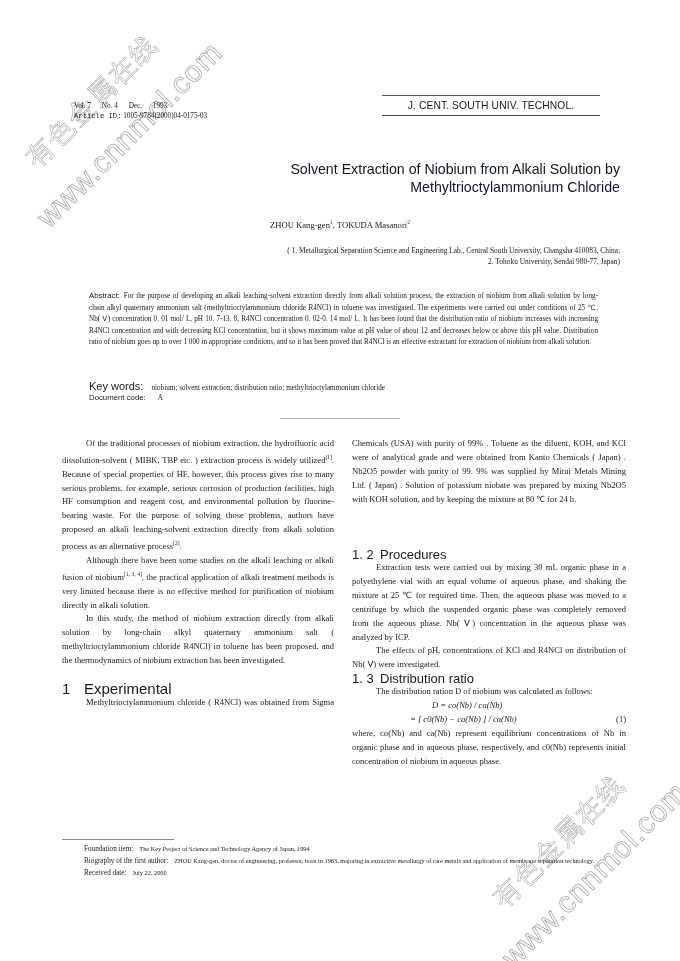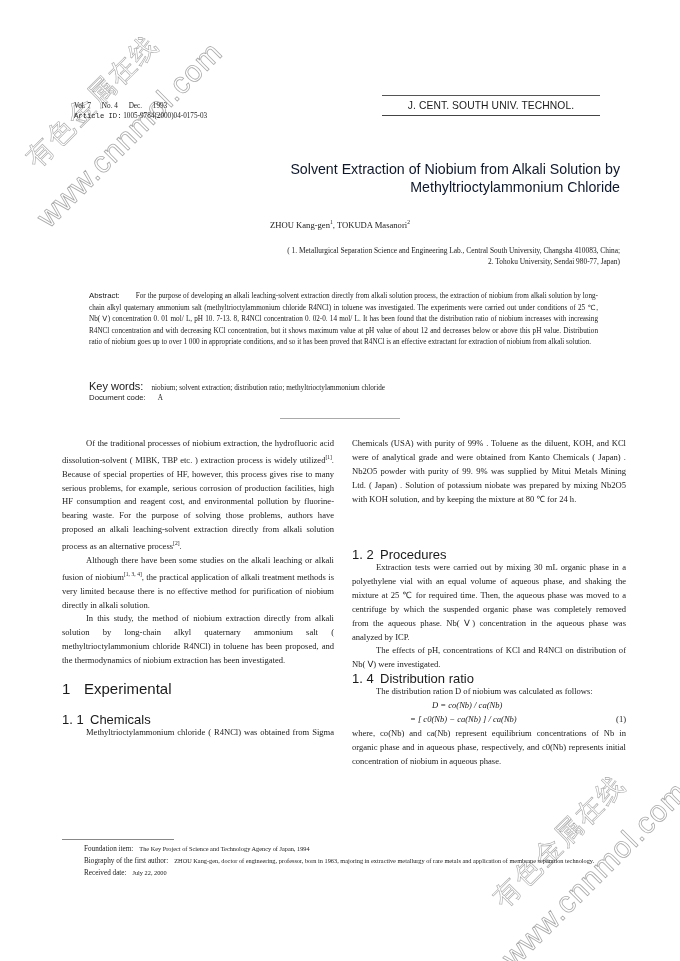--- a/index.html
+++ b/index.html
@@ -19,21 +19,21 @@
   .title { position: absolute; left: 60px; width: 560px; top: 160px; text-align: right;
            font-family: "Liberation Sans", sans-serif; font-size: 14.2px; line-height: 18px; color: #0f172a; }
   .authors { position: absolute; left: 60px; width: 560px; top: 219px; text-align: center;
              font-family: "Liberation Serif", serif; font-size: 8.6px; }
   .authors sup { font-size: 5.5px; }
   .affil { position: absolute; left: 60px; width: 560px; top: 245px; text-align: right;
            font-family: "Liberation Serif", serif; font-size: 7.4px; line-height: 11px; }
 
   .abstract { position: absolute; left: 89px; width: 509px; top: 290px; font-family: "Liberation Serif", serif;
               font-size: 7.2px; line-height: 11.5px; text-align: justify; }
-  .abstract .lbl { font-family: "Liberation Sans", sans-serif; font-size: 7.8px; margin-right: 16px; }
+  .abstract .lbl { font-family: "Liberation Sans", sans-serif; font-size: 7.8px; margin-right: 4px; }
   .kw-row { position: absolute; left: 89px; top: 381px; font-size: 7.2px; line-height: 11.5px; }
   .kw-row .lbl { font-family: "Liberation Sans", sans-serif; font-size: 11px; margin-right: 8px; }
   .kw-row .val { font-family: "Liberation Serif", serif; }
   .dc-row { position: absolute; left: 89px; top: 393px; font-size: 7.2px; }
   .dc-row .lbl { font-family: "Liberation Sans", sans-serif; font-size: 7.8px; margin-right: 12px; }
   .dc-row .val { font-family: "Liberation Serif", serif; }
 
   .divider { position: absolute; left: 280px; top: 418px; width: 120px; border-top: 1px solid #aaa; }
 
   .col { position: absolute; top: 437px; width: 272px; font-family: "Liberation Serif", serif;
@@ -113,32 +113,31 @@
   <span class="lbl">Document code:</span><span class="val">A</span>
 </div>
 
 <div class="divider"></div>
 
 <div class="col left">
   <p><span>Of the traditional processes of niobium extraction,  the hydrofluoric acid dissolution-solvent  ( MIBK,  TBP etc. )  extraction process is widely utilized</span><sup>[1]</sup><span>.  Because of special properties of HF,  however,  this process gives rise to many serious problems,  for example,  serious corrosion of production facilities,  high HF consumption and reagent cost,  and environmental pollution by fluorine-bearing waste.  For the purpose of solving those problems,  authors have proposed an alkali leaching-solvent extraction directly from alkali solution process as an alternative process</span><sup>[2]</sup><span>.</span></p>
   <p><span>Although there have been some studies on the alkali leaching or alkali fusion of niobium</span><sup>[1, 3, 4]</sup><span>,  the practical application of alkali treatment methods is very limited because there is no effective method for purification of niobium directly in alkali solution.</span></p>
   <p>In this study,  the method of niobium extraction directly from alkali solution by long-chain alkyl quaternary ammonium salt ( methyltrioctylammonium chloride R4NCl) in toluene has been proposed,  and the thermodynamics of niobium extraction has been investigated.</p>
   <div class="h1" style="margin-top:14px;"><span class="num">1</span><span>Experimental</span></div>
-  <div class="h2" style="margin-top:17px;"><span class="num" style="min-width:28px">1. 1</span><span>Chemicals</span></div>
   <p style="height:14px; overflow:hidden;">Methyltrioctylammonium chloride ( R4NCl)  was obtained from Sigma Chemicals (USA)  with purity of 99% .  Toluene as the diluent,  KOH,  and KCl were of analytical grade and were obtained from Kanto Chemicals ( Japan) .  Nb2O5 powder with purity of 99. 9%  was supplied by Mitui Metals Mining Ltd.  ( Japan) .  Solution of potassium niobate was prepared by mixing Nb2O5 with KOH solution,  and by keeping the mixture at 80  ℃ for 24 h.</p>
 </div>
 
 <div class="col right">
   <div style="height:111px; overflow:hidden; position:relative;">
     <p id="chem-cont" style="position:absolute; top:-14px; left:0; right:0; text-indent:24px;">Methyltrioctylammonium chloride ( R4NCl)  was obtained from Sigma Chemicals (USA)  with purity of 99% .  Toluene as the diluent,  KOH,  and KCl were of analytical grade and were obtained from Kanto Chemicals ( Japan) .  Nb2O5 powder with purity of 99. 9%  was supplied by Mitui Metals Mining Ltd.  ( Japan) .  Solution of potassium niobate was prepared by mixing Nb2O5 with KOH solution,  and by keeping the mixture at 80  ℃ for 24 h.</p>
   </div>
   <div class="h2"><span class="num" style="min-width:28px">1. 2</span><span>Procedures</span></div>
   <p>Extraction tests were carried out by mixing 30 mL organic phase in a polyethylene vial with an equal volume of aqueous phase,  and shaking the mixture at 25  ℃ for required time.  Then,  the aqueous phase was moved to a centrifuge by which the suspended organic phase was completely removed from the aqueous phase.  Nb( Ⅴ)  concentration in the aqueous phase was analyzed by ICP.</p>
   <p>The effects of pH,  concentrations of KCl and R4NCl on distribution of Nb( Ⅴ)  were investigated.</p>
-  <div class="h2"><span class="num" style="min-width:28px">1. 4</span><span>Distribution ratio</span></div>
+  <div class="h2"><span class="num" style="min-width:28px">1. 3</span><span>Distribution ratio</span></div>
   <p>The distribution ration D of niobium was calculated as follows:</p>
   <div class="eq-line1"><i class="v">D =  co(Nb) / ca(Nb)</i></div>
   <div class="eq-line2">
       <i class="v">= [ c0(Nb) −  ca(Nb) ] / ca(Nb)</i>
       <span>(1)</span>
     </div>
   <p style="text-indent:0">where,  co(Nb)  and  ca(Nb)  represent equilibrium concentrations of Nb in organic phase and in aqueous phase,  respectively,  and  c0(Nb)  represents initial concentration of niobium in aqueous phase.</p>
 </div>
 
 <div class="fn-rule"></div>

